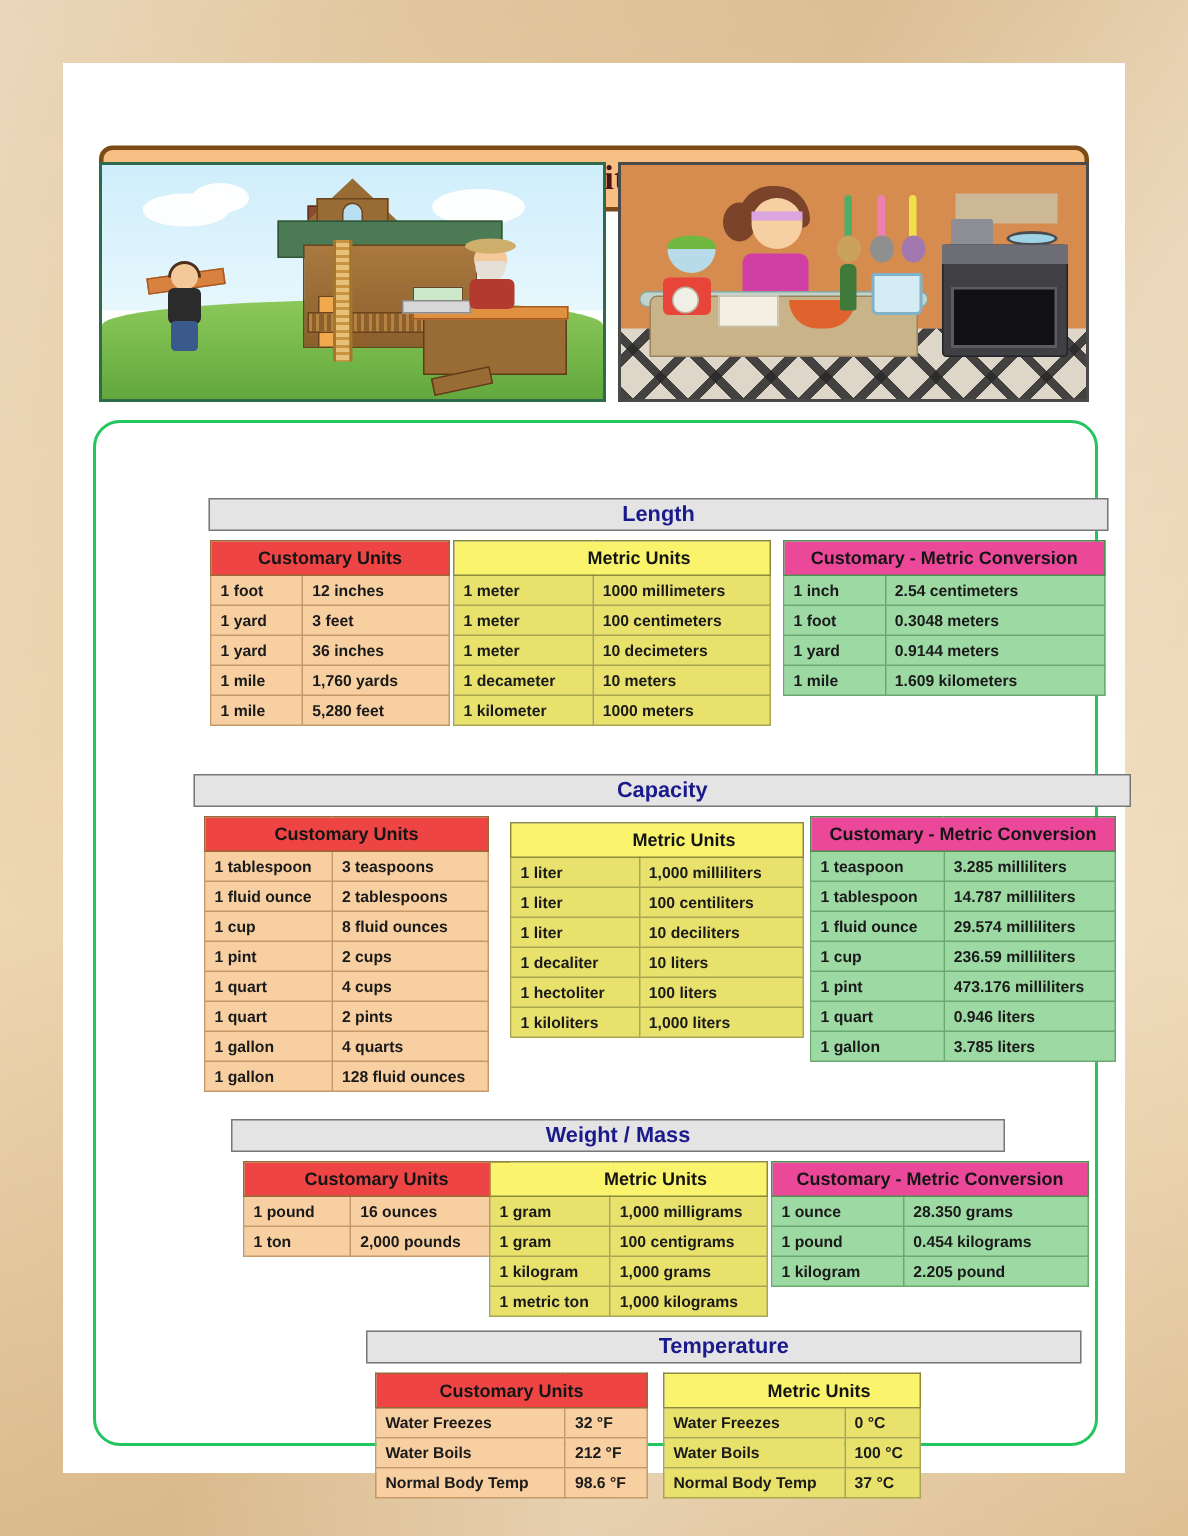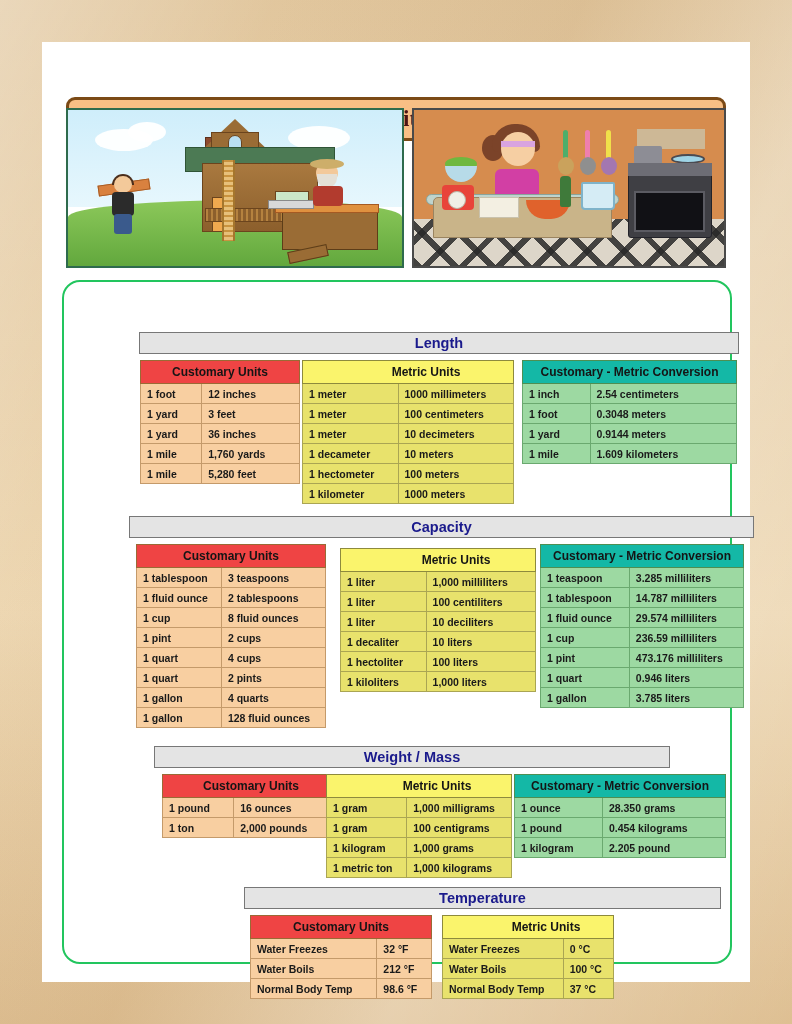--- a/index.html
+++ b/index.html
@@ -230,21 +230,21 @@
     white-space: nowrap;
   }
 
   
   .t-orange th { background: #ef4444; border-color:#9a6a35; }
   .t-orange td { background: #f8cfa1; border-color:#c49a6a; }
   
   .t-yellow th { background: #faf46c; border-color:#8d8a3d;padding-left:40px; }
   .t-yellow td { background: #e8e26c; border-color:#aaa553; }
   
-  .t-green th  { background: #14b8a6; border-color:#4e8f52; }
+  .t-green th  { background: #ec4899; border-color:#4e8f52; }
   .t-green td  { background: #9dd9a2; border-color:#6aa96f; }
 </style>
 </head>
 <body>
 
 <div class="page-sheet">
 
   <div class="title-banner">
     <span class="title-text">Customary &amp; Metric Units Measurement Chart</span>
   </div>
@@ -370,24 +370,20 @@
           </tr>
           <tr>
             <td>1 meter</td>
             <td>10 decimeters</td>
           </tr>
           <tr>
             <td>1 decameter</td>
             <td>10 meters</td>
           </tr>
           <tr>
-            <td>1 hectometer</td>
-            <td>100 meters</td>
-          </tr>
-          <tr>
             <td>1 kilometer</td>
             <td>1000 meters</td>
           </tr>
         </tbody>
       </table>
       <table class="mtable t-green" style="left: 458px; top: 78px; width: 215px;">
         <thead>
           <tr>
             <th colspan="2">Customary - Metric Conversion</th>
           </tr>

